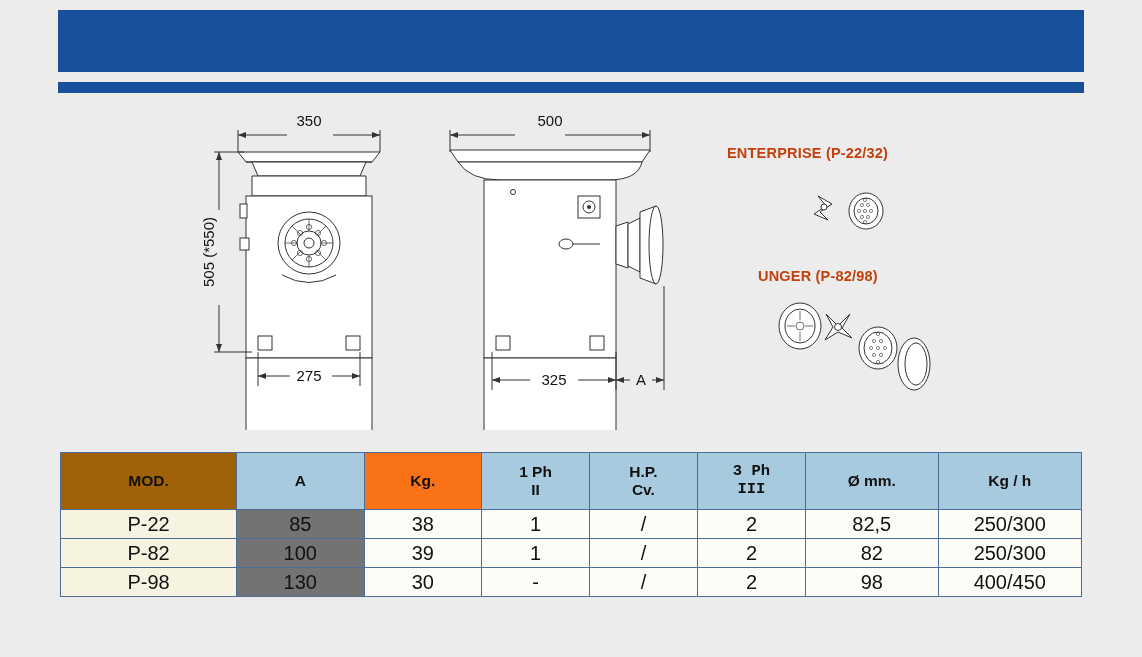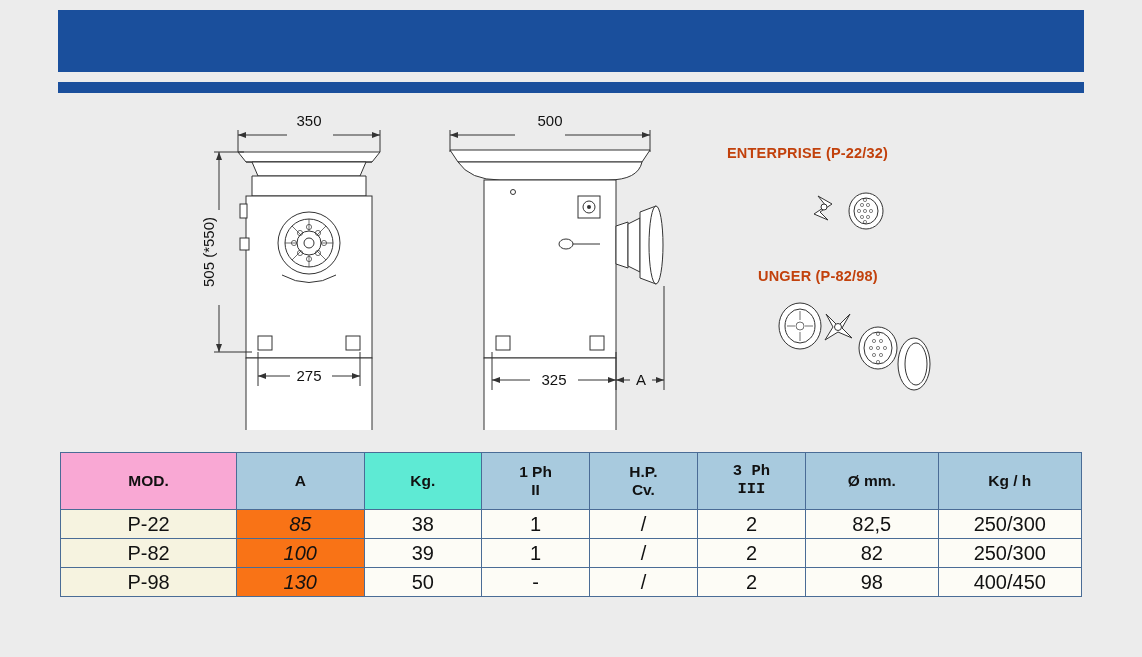--- a/index.html
+++ b/index.html
@@ -76,31 +76,31 @@
     color: #111;
     height: 28px;
     padding: 0;
     font-weight: normal;
   }
   .spec-table thead th {
     height: 56px;
     font-weight: bold;
     font-size: 15.5px;
   }
-  .th-mod { background: #f9a8d4; width: 180px; }
+  .th-mod { background: #a16207; width: 180px; }
   .th-a { background: #a8cade; width: 130px; }
-  .th-kg { background: #5eead4; width: 120px; }
+  .th-kg { background: #f97316; width: 120px; }
   .th-ph { background: #a8cade; width: 110px; }
   .th-hp { background: #a8cade; width: 110px; }
   .th-ph3 { background: #a8cade; width: 110px; font-family: Liberation Mono, monospace; }
   .th-dia { background: #a8cade; width: 135px; }
   .th-kgh { background: #a8cade; width: 145px; }
 
   .td-mod { background: #f6f3e0; }
-  .td-a { background: #f97316; font-style: italic; }
+  .td-a { background: #737373; }
   .td-plain { background: #fdfcf6; }
 
   .ph-stack { line-height: 1.15; }
   .ph-stack .l1 { display: block; font-weight: bold; }
   .ph-stack .l2 { display: block; font-weight: bold; }
 
   text { font-family: "Liberation Sans", sans-serif; }
 </style>
 </head>
 <body>
@@ -336,21 +336,21 @@
         <td class="td-plain">39</td>
         <td class="td-plain">1</td>
         <td class="td-plain">/</td>
         <td class="td-plain">2</td>
         <td class="td-plain">82</td>
         <td class="td-plain">250/300</td>
       </tr>
       <tr>
         <td class="td-mod">P-98</td>
         <td class="td-a">130</td>
-        <td class="td-plain">50</td>
+        <td class="td-plain">30</td>
         <td class="td-plain">-</td>
         <td class="td-plain">/</td>
         <td class="td-plain">2</td>
         <td class="td-plain">98</td>
         <td class="td-plain">400/450</td>
       </tr>
     </tbody>
   </table>
 
 </div>

